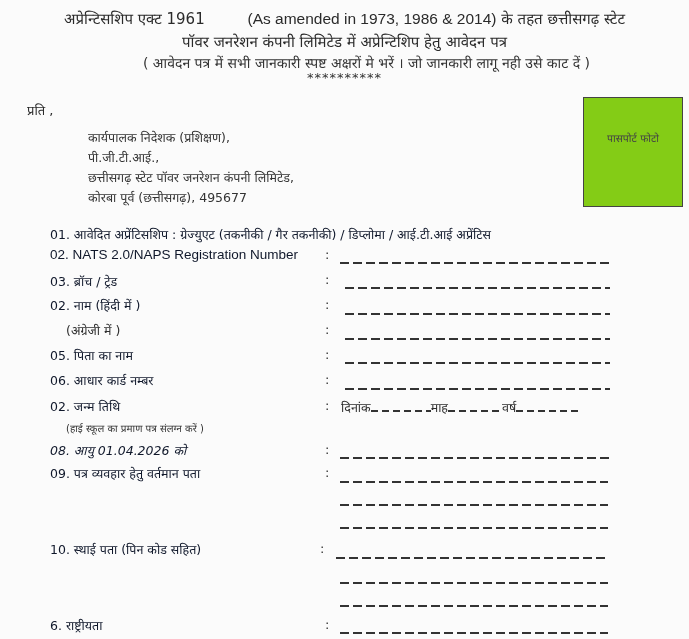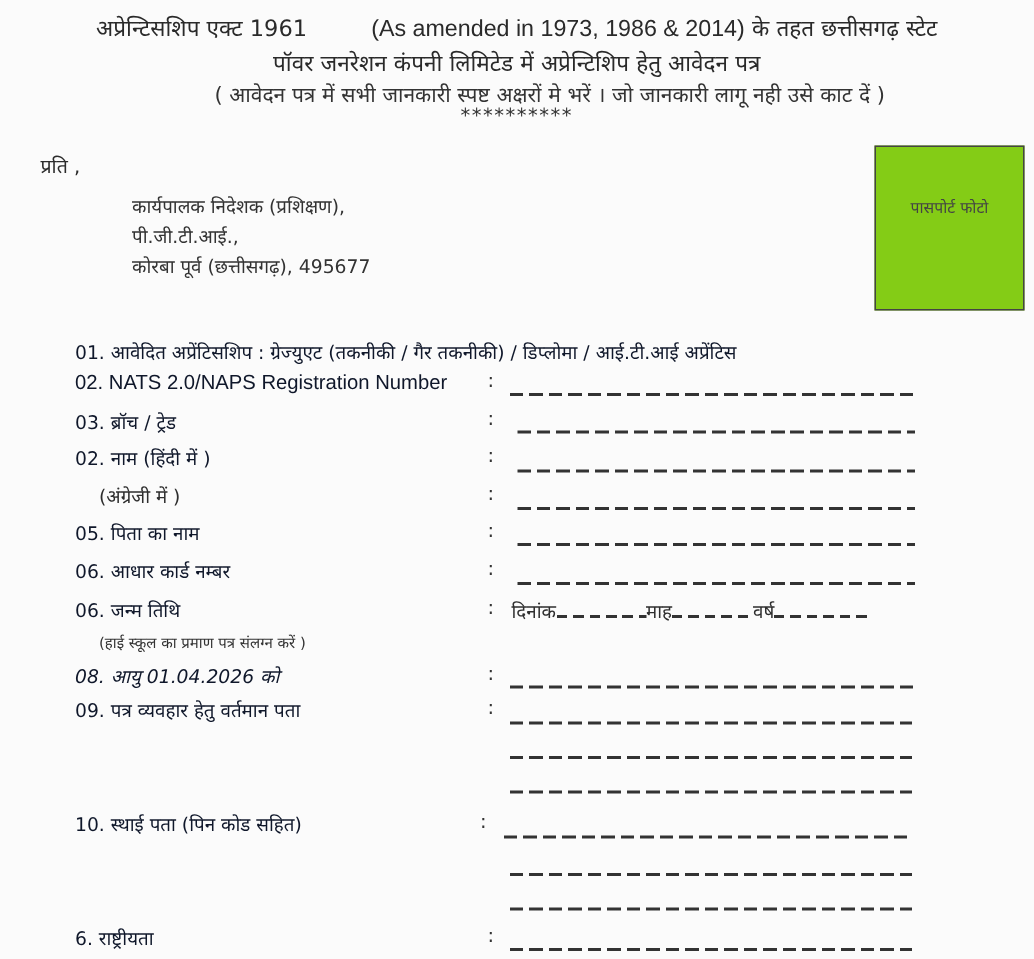--- a/index.html
+++ b/index.html
@@ -62,20 +62,21 @@
     <span>के तहत छत्तीसगढ़ स्टेट</span>
   </div>
   <div class="hdr hdr2">पॉवर जनरेशन कंपनी लिमिटेड में अप्रेन्टिशिप हेतु आवेदन पत्र</div>
   <div class="hdr hdr3">( आवेदन पत्र में सभी जानकारी स्पष्ट अक्षरों मे भरें । जो जानकारी लागू नही उसे काट दें )</div>
   <div class="hdr hdr4">**********</div>
 
   <div class="prati">प्रति ,</div>
   <div class="addr">
     <div>कार्यपालक निदेशक (प्रशिक्षण),</div>
     <div>पी.जी.टी.आई.,</div>
+    <div>छत्तीसगढ़ स्टेट पॉवर जनरेशन कंपनी लिमिटेड,</div>
     <div>कोरबा पूर्व (छत्तीसगढ़), 495677</div>
   </div>
 
   <div class="photo-box">
     <span>पासपोर्ट फोटो</span>
   </div>
 
   <div class="row" style="top:226px;">01. आवेदित अप्रेंटिसशिप : ग्रेज्युएट (तकनीकी / गैर तकनीकी) / डिप्लोमा / आई.टी.आई अप्रेंटिस</div>
 
   <div class="row en" style="top:247px;">02. NATS 2.0/NAPS Registration Number</div>
@@ -95,21 +96,21 @@
   <div class="dash" style="left:345px; top:338px; width:265px;"></div>
 
   <div class="row" style="top:347px;">05. पिता का नाम</div>
   <div class="colon" style="left:325px; top:347px;">:</div>
   <div class="dash" style="left:345px; top:362px; width:265px;"></div>
 
   <div class="row" style="top:372px;">06. आधार कार्ड नम्बर</div>
   <div class="colon" style="left:325px; top:372px;">:</div>
   <div class="dash" style="left:345px; top:388px; width:265px;"></div>
 
-  <div class="row" style="top:398px;">06. जन्म तिथि</div>
+  <div class="row" style="top:398px;">02. जन्म तिथि</div>
   <div class="colon" style="left:325px; top:398px;">:</div>
   <div class="dob">
     <span>दिनांक</span><span class="seg" style="width:60px;"></span><span>माह</span><span class="seg" style="width:54px;"></span><span>वर्ष</span><span class="seg" style="width:66px;"></span>
   </div>
   <div class="note" style="top:421px;">(हाई स्कूल का प्रमाण पत्र संलग्न करें )</div>
 
   <div class="row" style="top:442px;font-style:italic;">08. आयु 01.04.2026 को</div>
   <div class="colon" style="left:325px; top:442px;">:</div>
   <div class="dash" style="left:340px; top:457px; width:270px;"></div>
 

